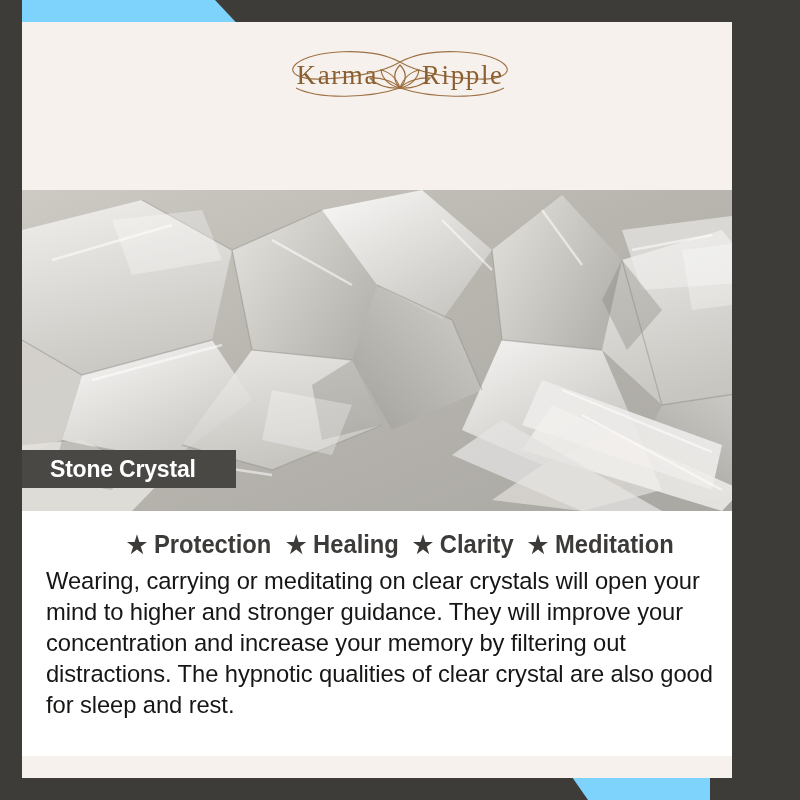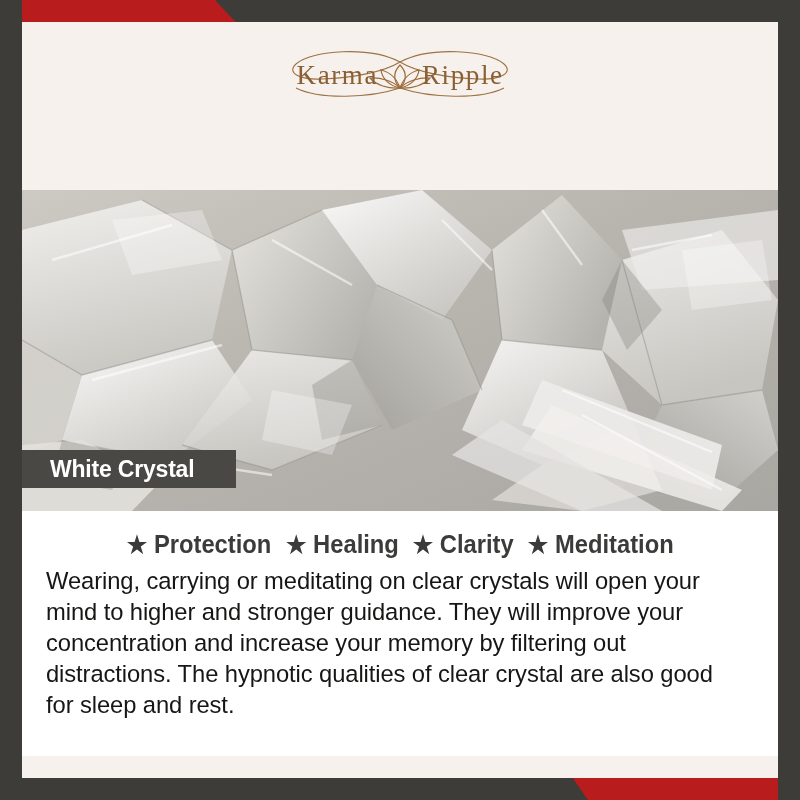--- a/index.html
+++ b/index.html
@@ -7,23 +7,23 @@
     padding: 0;
     width: 800px;
     height: 800px;
     overflow: hidden;
     background: #3e3c39;
     font-family: "Liberation Sans", sans-serif;
   }
 
   #poster {
     position: relative;
-    width: 800px;
+    width: 732px;
     height: 800px;
-    background: #b91c1c;
+    background: #7dd3fc;
     overflow: hidden;
   }
 
   
   .frame-dark {
     position: absolute;
     background: #3e3c39;
   }
   .wedge-top {
     top: 0; left: 0; width: 800px; height: 46px;
@@ -301,21 +301,21 @@
         </g>
         <g fill="#ffffff" opacity="0.3">
           <polygon points="90,30 180,20 200,70 110,85"></polygon>
           <polygon points="660,60 740,50 750,110 670,120"></polygon>
           <polygon points="250,200 330,215 310,265 240,250"></polygon>
         </g>
       </svg>
     </div>
 
     <div class="stone-badge">
-      <span class="stone-badge-label">White Crystal</span>
+      <span class="stone-badge-label">Stone Crystal</span>
     </div>
 
     <div class="content">
 
       <div class="features">
         <span class="feature">
           <span class="star">★</span>
           <span>Protection</span>
         </span>
         <span class="feature">

